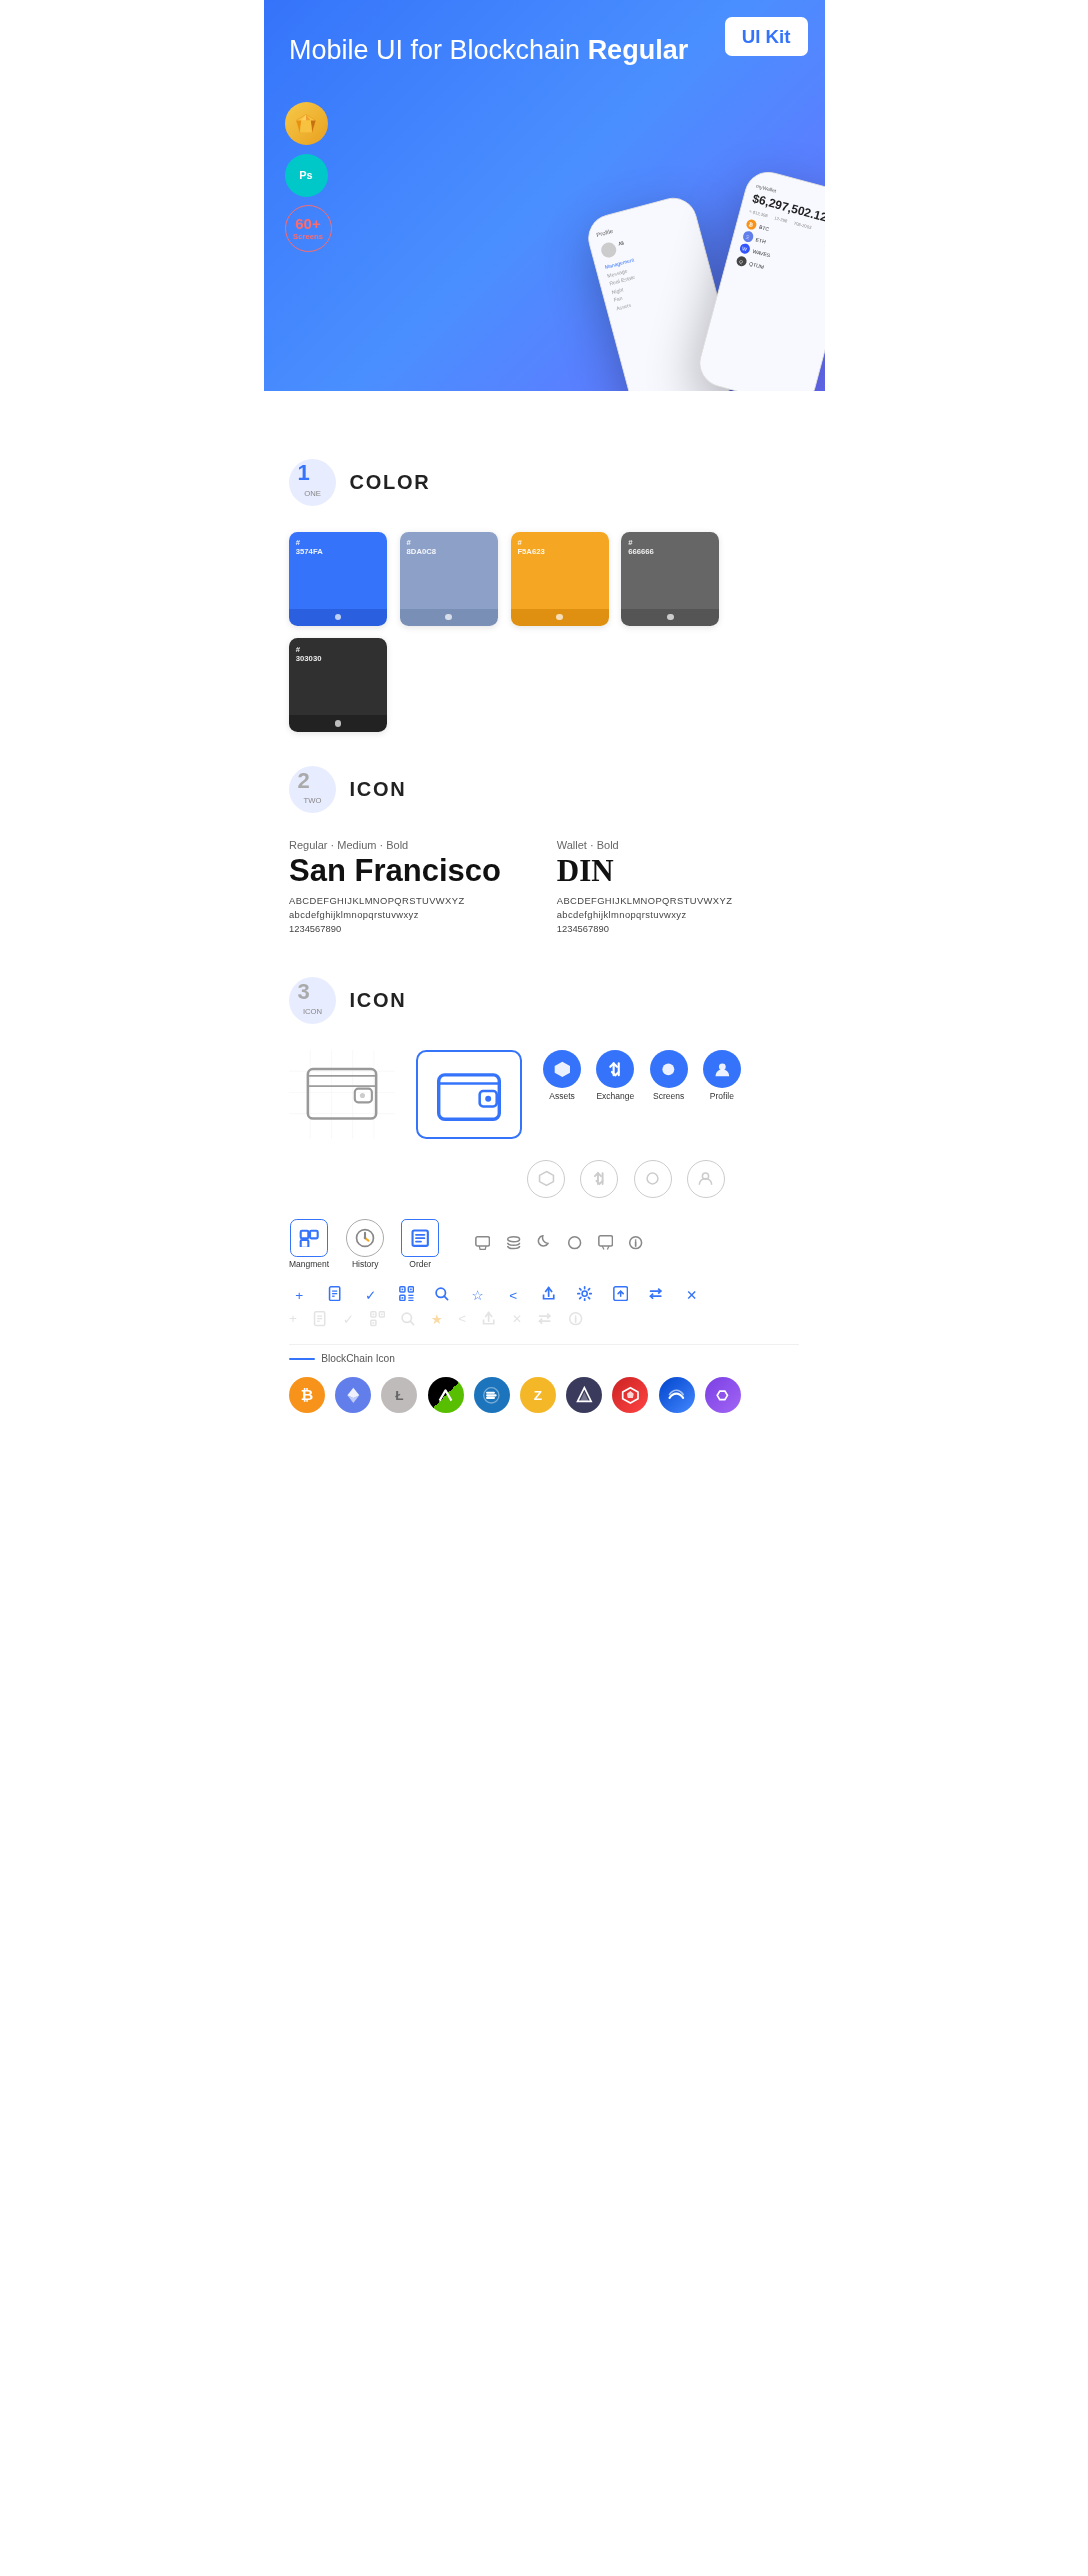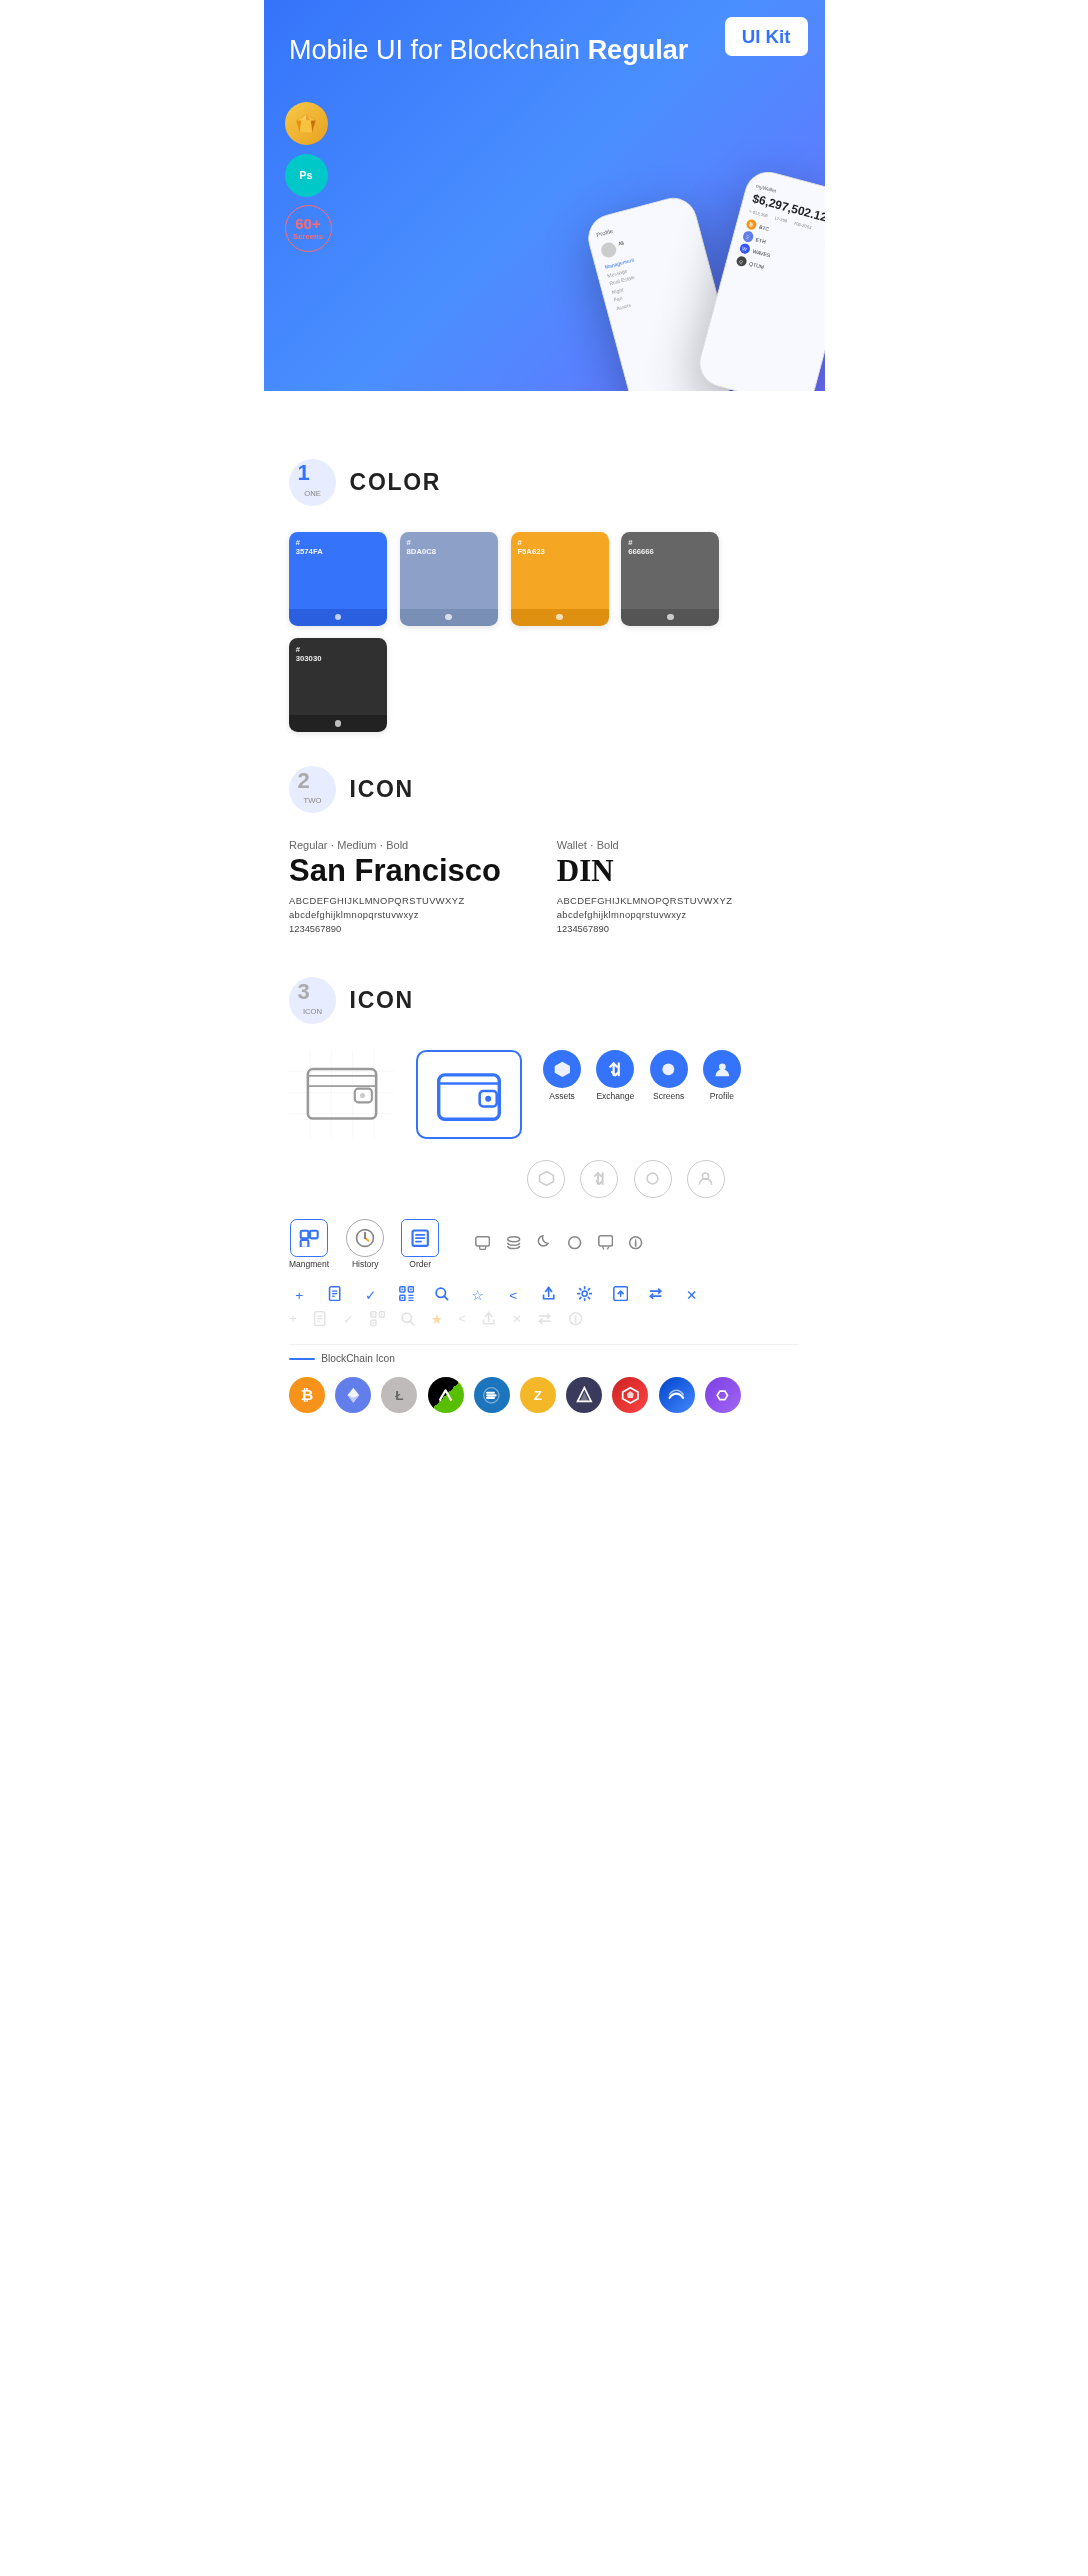--- a/index.html
+++ b/index.html
@@ -144,21 +144,21 @@
     .section-number-text {
       font-size: 7.7px;
       color: #888;
       position: absolute;
       bottom: 8.5px;
       left: 50%;
       transform: translateX(-50%);
       white-space: nowrap;
     }
     .section-title {
-      font-size: 23px;
+      font-size: 20px;
       font-weight: 700;
       color: #222;
       letter-spacing: 1.7px;
     }
 
     
     .color-swatches {
       display: flex;
       gap: 12.8px;
       flex-wrap: wrap;

